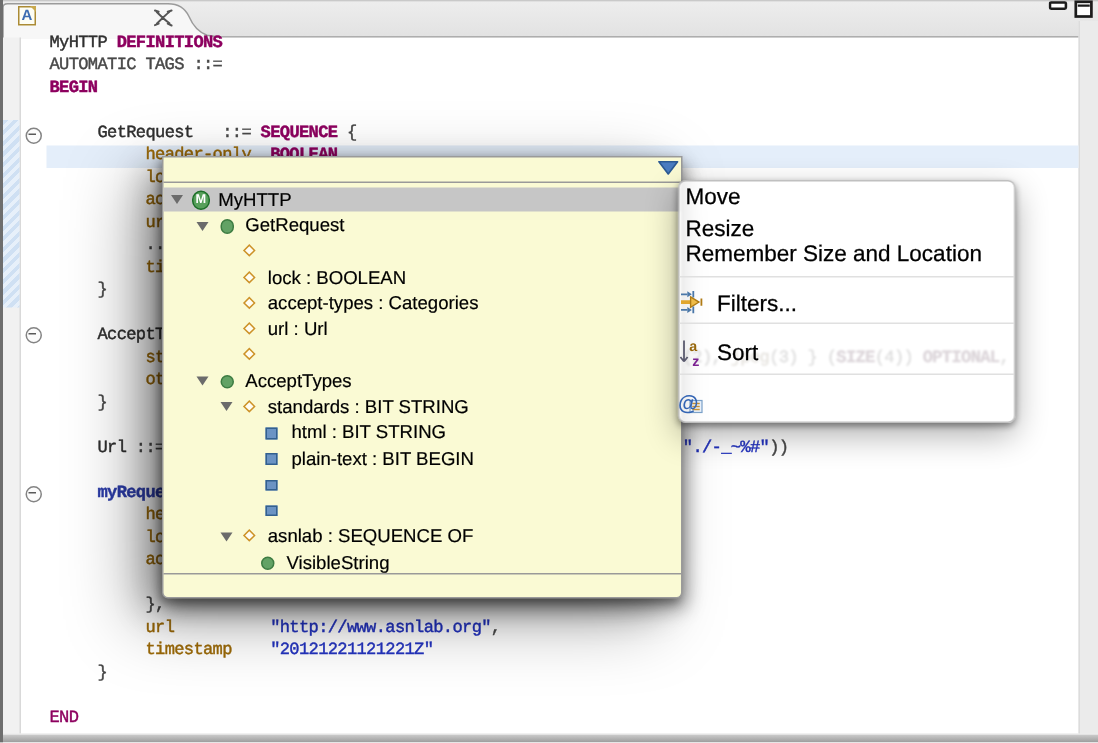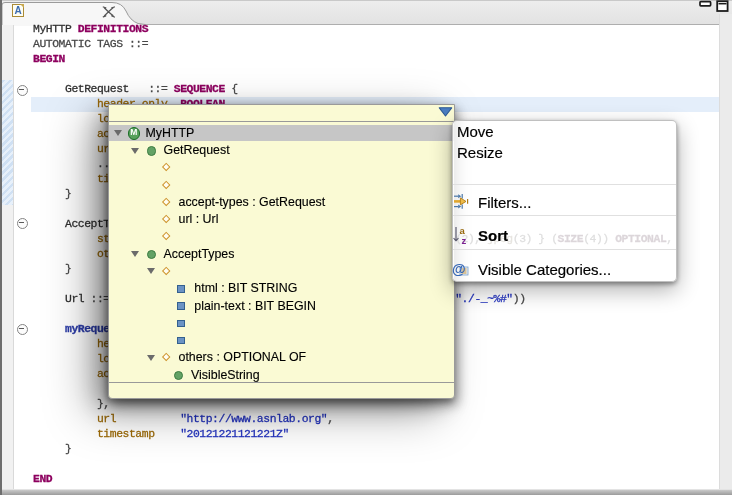--- a/index.html
+++ b/index.html
@@ -72,21 +72,21 @@
      <span style="color:#2b3ba6;font-weight:bold;">myRequest</span> <span style="color:#2f2f2f;">GetRequest</span> <span style="color:#484848;">::= {</span>
           <span style="color:#9c6a08;">header-only</span>  <span style="color:#8d005f;font-weight:bold;">TRUE</span><span style="color:#484848;">,</span>
           <span style="color:#9c6a08;">lock</span>         <span style="color:#8d005f;font-weight:bold;">FALSE</span><span style="color:#484848;">,</span>
           <span style="color:#9c6a08;">accept-types</span><span style="color:#484848;"> {</span>
                <span style="color:#9c6a08;">standards</span><span style="color:#484848;"> { </span><span style="color:#9c6a08;">html</span><span style="color:#484848;">, </span><span style="color:#9c6a08;">plain-text</span><span style="color:#484848;"> }</span>
           <span style="color:#484848;">},</span>
           <span style="color:#9c6a08;">url</span>          <span style="color:#2333c0;">"http://www.asnlab.org"</span><span style="color:#484848;">,</span>
           <span style="color:#9c6a08;">timestamp</span>    <span style="color:#2333c0;">"20121221121221Z"</span>
      <span style="color:#484848;">}</span>
 
-<span style="color:#8d005f;font-weight:bold;">END</span></pre>
+<span style="color:#8d005f;font-weight:normal;">END</span></pre>
 
   <div style="position:absolute;left:0;top:489px;width:732px;height:6px;background:linear-gradient(#c9c9c9,#9b9b9b);border-top:1px solid #e3e3e3;box-sizing:border-box;"></div>
 
   <div style="position:absolute;left:0;top:0;width:2px;height:495px;background:#6e6e6e;"></div>
 
   <div style="position:absolute;left:108px;top:104px;width:347px;height:295px;background:#fafad4;border:1px solid #9a9a9a;box-sizing:border-box;border-radius:0 0 4px 4px;box-shadow:-2px 3px 6px rgba(0,0,0,0.28),-10px 8px 22px rgba(0,0,0,0.28),-18px 14px 46px rgba(0,0,0,0.34),3px 6px 12px rgba(0,0,0,0.38);"></div>
 
   <div style="position:absolute;left:109px;top:121px;width:345px;height:1px;background:#999999;"></div>
 
   <svg style="position:absolute;left:438px;top:106px;" width="15" height="12" viewBox="0 0 15 12">
@@ -97,51 +97,53 @@
 
 <div style="position:absolute;left:109.0px;top:125.20px;width:345.0px;height:15.8px;background:#c6c6c6;"></div>
 <div style="position:absolute;left:114.3px;top:130.40px;width:0;height:0;border-left:4.8px solid transparent;border-right:4.8px solid transparent;border-top:6.4px solid #6b6b6b;"></div>
 <div style="position:absolute;left:127.5px;top:127.00px;width:12.6px;height:12.6px;border-radius:50%;background:#57a05b;border:1.6px solid #1c6e28;box-sizing:border-box;color:#fff;font:bold 8.5px/9.6px 'Liberation Sans',sans-serif;text-align:center;">M</div>
 <div style="position:absolute;left:145.5px;top:125.20px;height:17.25px;line-height:17.25px;font-size:12.4px;color:#000;-webkit-text-stroke:0.12px;white-space:nowrap;">MyHTTP</div>
 <div style="position:absolute;left:130.5px;top:147.65px;width:0;height:0;border-left:4.8px solid transparent;border-right:4.8px solid transparent;border-top:6.4px solid #6b6b6b;"></div>
 <div style="position:absolute;left:146.5px;top:146.35px;width:9.4px;height:9.4px;border-radius:50%;background:#63a265;border:1px solid #3d7c42;box-sizing:border-box;"></div>
 <div style="position:absolute;left:163.5px;top:142.45px;height:17.25px;line-height:17.25px;font-size:12.4px;color:#000;-webkit-text-stroke:0.12px;white-space:nowrap;">GetRequest</div>
 <div style="position:absolute;left:162.5px;top:164.30px;width:6.4px;height:6.4px;background:#fffdf2;border:1.3px solid #cd9327;box-sizing:border-box;transform:rotate(45deg);"></div>
 <div style="position:absolute;left:162.5px;top:181.55px;width:6.4px;height:6.4px;background:#fffdf2;border:1.3px solid #cd9327;box-sizing:border-box;transform:rotate(45deg);"></div>
+<div style="position:absolute;left:178.5px;top:176.95px;height:17.25px;line-height:17.25px;font-size:12.4px;color:#000;-webkit-text-stroke:0.12px;white-space:nowrap;">lock : BOOLEAN</div>
 <div style="position:absolute;left:162.5px;top:198.80px;width:6.4px;height:6.4px;background:#fffdf2;border:1.3px solid #cd9327;box-sizing:border-box;transform:rotate(45deg);"></div>
-<div style="position:absolute;left:178.5px;top:194.20px;height:17.25px;line-height:17.25px;font-size:12.4px;color:#000;-webkit-text-stroke:0.12px;white-space:nowrap;">accept-types : GetRequest</div>
+<div style="position:absolute;left:178.5px;top:194.20px;height:17.25px;line-height:17.25px;font-size:12.4px;color:#000;-webkit-text-stroke:0.12px;white-space:nowrap;">accept-types : Categories</div>
 <div style="position:absolute;left:162.5px;top:216.05px;width:6.4px;height:6.4px;background:#fffdf2;border:1.3px solid #cd9327;box-sizing:border-box;transform:rotate(45deg);"></div>
 <div style="position:absolute;left:178.5px;top:211.45px;height:17.25px;line-height:17.25px;font-size:12.4px;color:#000;-webkit-text-stroke:0.12px;white-space:nowrap;">url : Url</div>
 <div style="position:absolute;left:162.5px;top:233.30px;width:6.4px;height:6.4px;background:#fffdf2;border:1.3px solid #cd9327;box-sizing:border-box;transform:rotate(45deg);"></div>
 <div style="position:absolute;left:130.5px;top:251.15px;width:0;height:0;border-left:4.8px solid transparent;border-right:4.8px solid transparent;border-top:6.4px solid #6b6b6b;"></div>
 <div style="position:absolute;left:146.5px;top:249.85px;width:9.4px;height:9.4px;border-radius:50%;background:#63a265;border:1px solid #3d7c42;box-sizing:border-box;"></div>
 <div style="position:absolute;left:163.5px;top:245.95px;height:17.25px;line-height:17.25px;font-size:12.4px;color:#000;-webkit-text-stroke:0.12px;white-space:nowrap;">AcceptTypes</div>
 <div style="position:absolute;left:146.5px;top:268.40px;width:0;height:0;border-left:4.8px solid transparent;border-right:4.8px solid transparent;border-top:6.4px solid #6b6b6b;"></div>
 <div style="position:absolute;left:162.5px;top:267.80px;width:6.4px;height:6.4px;background:#fffdf2;border:1.3px solid #cd9327;box-sizing:border-box;transform:rotate(45deg);"></div>
+<div style="position:absolute;left:178.5px;top:263.20px;height:17.25px;line-height:17.25px;font-size:12.4px;color:#000;-webkit-text-stroke:0.12px;white-space:nowrap;">standards : BIT STRING</div>
 <div style="position:absolute;left:177.3px;top:285.15px;width:7.6px;height:7.6px;background:#6b93c4;border:1px solid #33608f;box-sizing:border-box;"></div>
 <div style="position:absolute;left:194.3px;top:280.45px;height:17.25px;line-height:17.25px;font-size:12.4px;color:#000;-webkit-text-stroke:0.12px;white-space:nowrap;">html : BIT STRING</div>
 <div style="position:absolute;left:177.3px;top:302.40px;width:7.6px;height:7.6px;background:#6b93c4;border:1px solid #33608f;box-sizing:border-box;"></div>
 <div style="position:absolute;left:194.3px;top:297.70px;height:17.25px;line-height:17.25px;font-size:12.4px;color:#000;-webkit-text-stroke:0.12px;white-space:nowrap;">plain-text : BIT BEGIN</div>
 <div style="position:absolute;left:177.3px;top:319.65px;width:7.6px;height:7.6px;background:#6b93c4;border:1px solid #33608f;box-sizing:border-box;"></div>
 <div style="position:absolute;left:177.3px;top:336.90px;width:7.6px;height:7.6px;background:#6b93c4;border:1px solid #33608f;box-sizing:border-box;"></div>
 <div style="position:absolute;left:146.5px;top:354.65px;width:0;height:0;border-left:4.8px solid transparent;border-right:4.8px solid transparent;border-top:6.4px solid #6b6b6b;"></div>
 <div style="position:absolute;left:162.5px;top:354.05px;width:6.4px;height:6.4px;background:#fffdf2;border:1.3px solid #cd9327;box-sizing:border-box;transform:rotate(45deg);"></div>
-<div style="position:absolute;left:178.5px;top:349.45px;height:17.25px;line-height:17.25px;font-size:12.4px;color:#000;-webkit-text-stroke:0.12px;white-space:nowrap;">others : OPTIONAL OF</div>
+<div style="position:absolute;left:178.5px;top:349.45px;height:17.25px;line-height:17.25px;font-size:12.4px;color:#000;-webkit-text-stroke:0.12px;white-space:nowrap;">asnlab : SEQUENCE OF</div>
 <div style="position:absolute;left:173.5px;top:370.60px;width:9.4px;height:9.4px;border-radius:50%;background:#63a265;border:1px solid #3d7c42;box-sizing:border-box;"></div>
 <div style="position:absolute;left:191.0px;top:366.70px;height:17.25px;line-height:17.25px;font-size:12.4px;color:#000;-webkit-text-stroke:0.12px;white-space:nowrap;">VisibleString</div>
 
   <div style="position:absolute;left:452px;top:119.5px;width:225px;height:162px;background:rgba(255,255,255,0.82);border:1px solid rgba(130,130,130,0.5);box-sizing:border-box;border-radius:5px;box-shadow:0 2px 5px rgba(0,0,0,0.42),0 8px 22px rgba(0,0,0,0.32);backdrop-filter:blur(0.7px) grayscale(0.75);"></div>
   <div style="position:absolute;left:457px;top:122.3px;height:19px;line-height:19px;font-size:15px;color:#000;-webkit-text-stroke:0.18px;">Move</div>
   <div style="position:absolute;left:457px;top:142.6px;height:19px;line-height:19px;font-size:15px;color:#000;-webkit-text-stroke:0.18px;">Resize</div>
+  <div style="position:absolute;left:457px;top:160px;height:19px;line-height:19px;font-size:15px;color:#000;-webkit-text-stroke:0.18px;">Remember Size and Location</div>
   <div style="position:absolute;left:453px;top:184px;width:223px;height:1px;background:#e0e0e0;"></div>
   <div style="position:absolute;left:478px;top:189.5px;height:25px;line-height:25px;font-size:15px;color:#000;-webkit-text-stroke:0.18px;">Filters...</div>
   <div style="position:absolute;left:453px;top:215px;width:223px;height:1px;background:#e0e0e0;"></div>
-  <div style="position:absolute;left:478px;top:223px;height:25px;line-height:25px;font-size:15px;color:#000;font-weight:bold;-webkit-text-stroke:0.18px;">Sort</div>
+  <div style="position:absolute;left:478px;top:223px;height:25px;line-height:25px;font-size:15px;color:#000;-webkit-text-stroke:0.18px;">Sort</div>
   <div style="position:absolute;left:453px;top:249px;width:223px;height:1px;background:#e0e0e0;"></div>
-  <div style="position:absolute;left:478px;top:257px;height:25px;line-height:25px;font-size:15px;color:#000;-webkit-text-stroke:0.18px;">Visible Categories...</div>
 
   <svg style="position:absolute;left:453px;top:193px;" width="18" height="17" viewBox="0 0 18 17">
     <path d="M1 3.2 h4.2" stroke="#4a77a8" stroke-width="1.2" fill="none"></path>
     <path d="M5.2 1.2 l3 2 l-3 2 z" fill="#4a77a8"></path>
     <path d="M9.2 1 v4.4" stroke="#4a77a8" stroke-width="1.2" fill="none"></path>
     <path d="M1 8.4 h6.4" stroke="#e0a62e" stroke-width="2.6" fill="none"></path>
     <path d="M7.4 4.9 l5.6 3.5 l-5.6 3.5 z" fill="#eebb48" stroke="#b07b14" stroke-width="0.9"></path>
     <path d="M14.6 6 v4.8" stroke="#b07b14" stroke-width="1.2" fill="none"></path>
     <path d="M1 13.6 h4.2" stroke="#4a77a8" stroke-width="1.2" fill="none"></path>
     <path d="M5.2 11.6 l3 2 l-3 2 z" fill="#4a77a8"></path>

